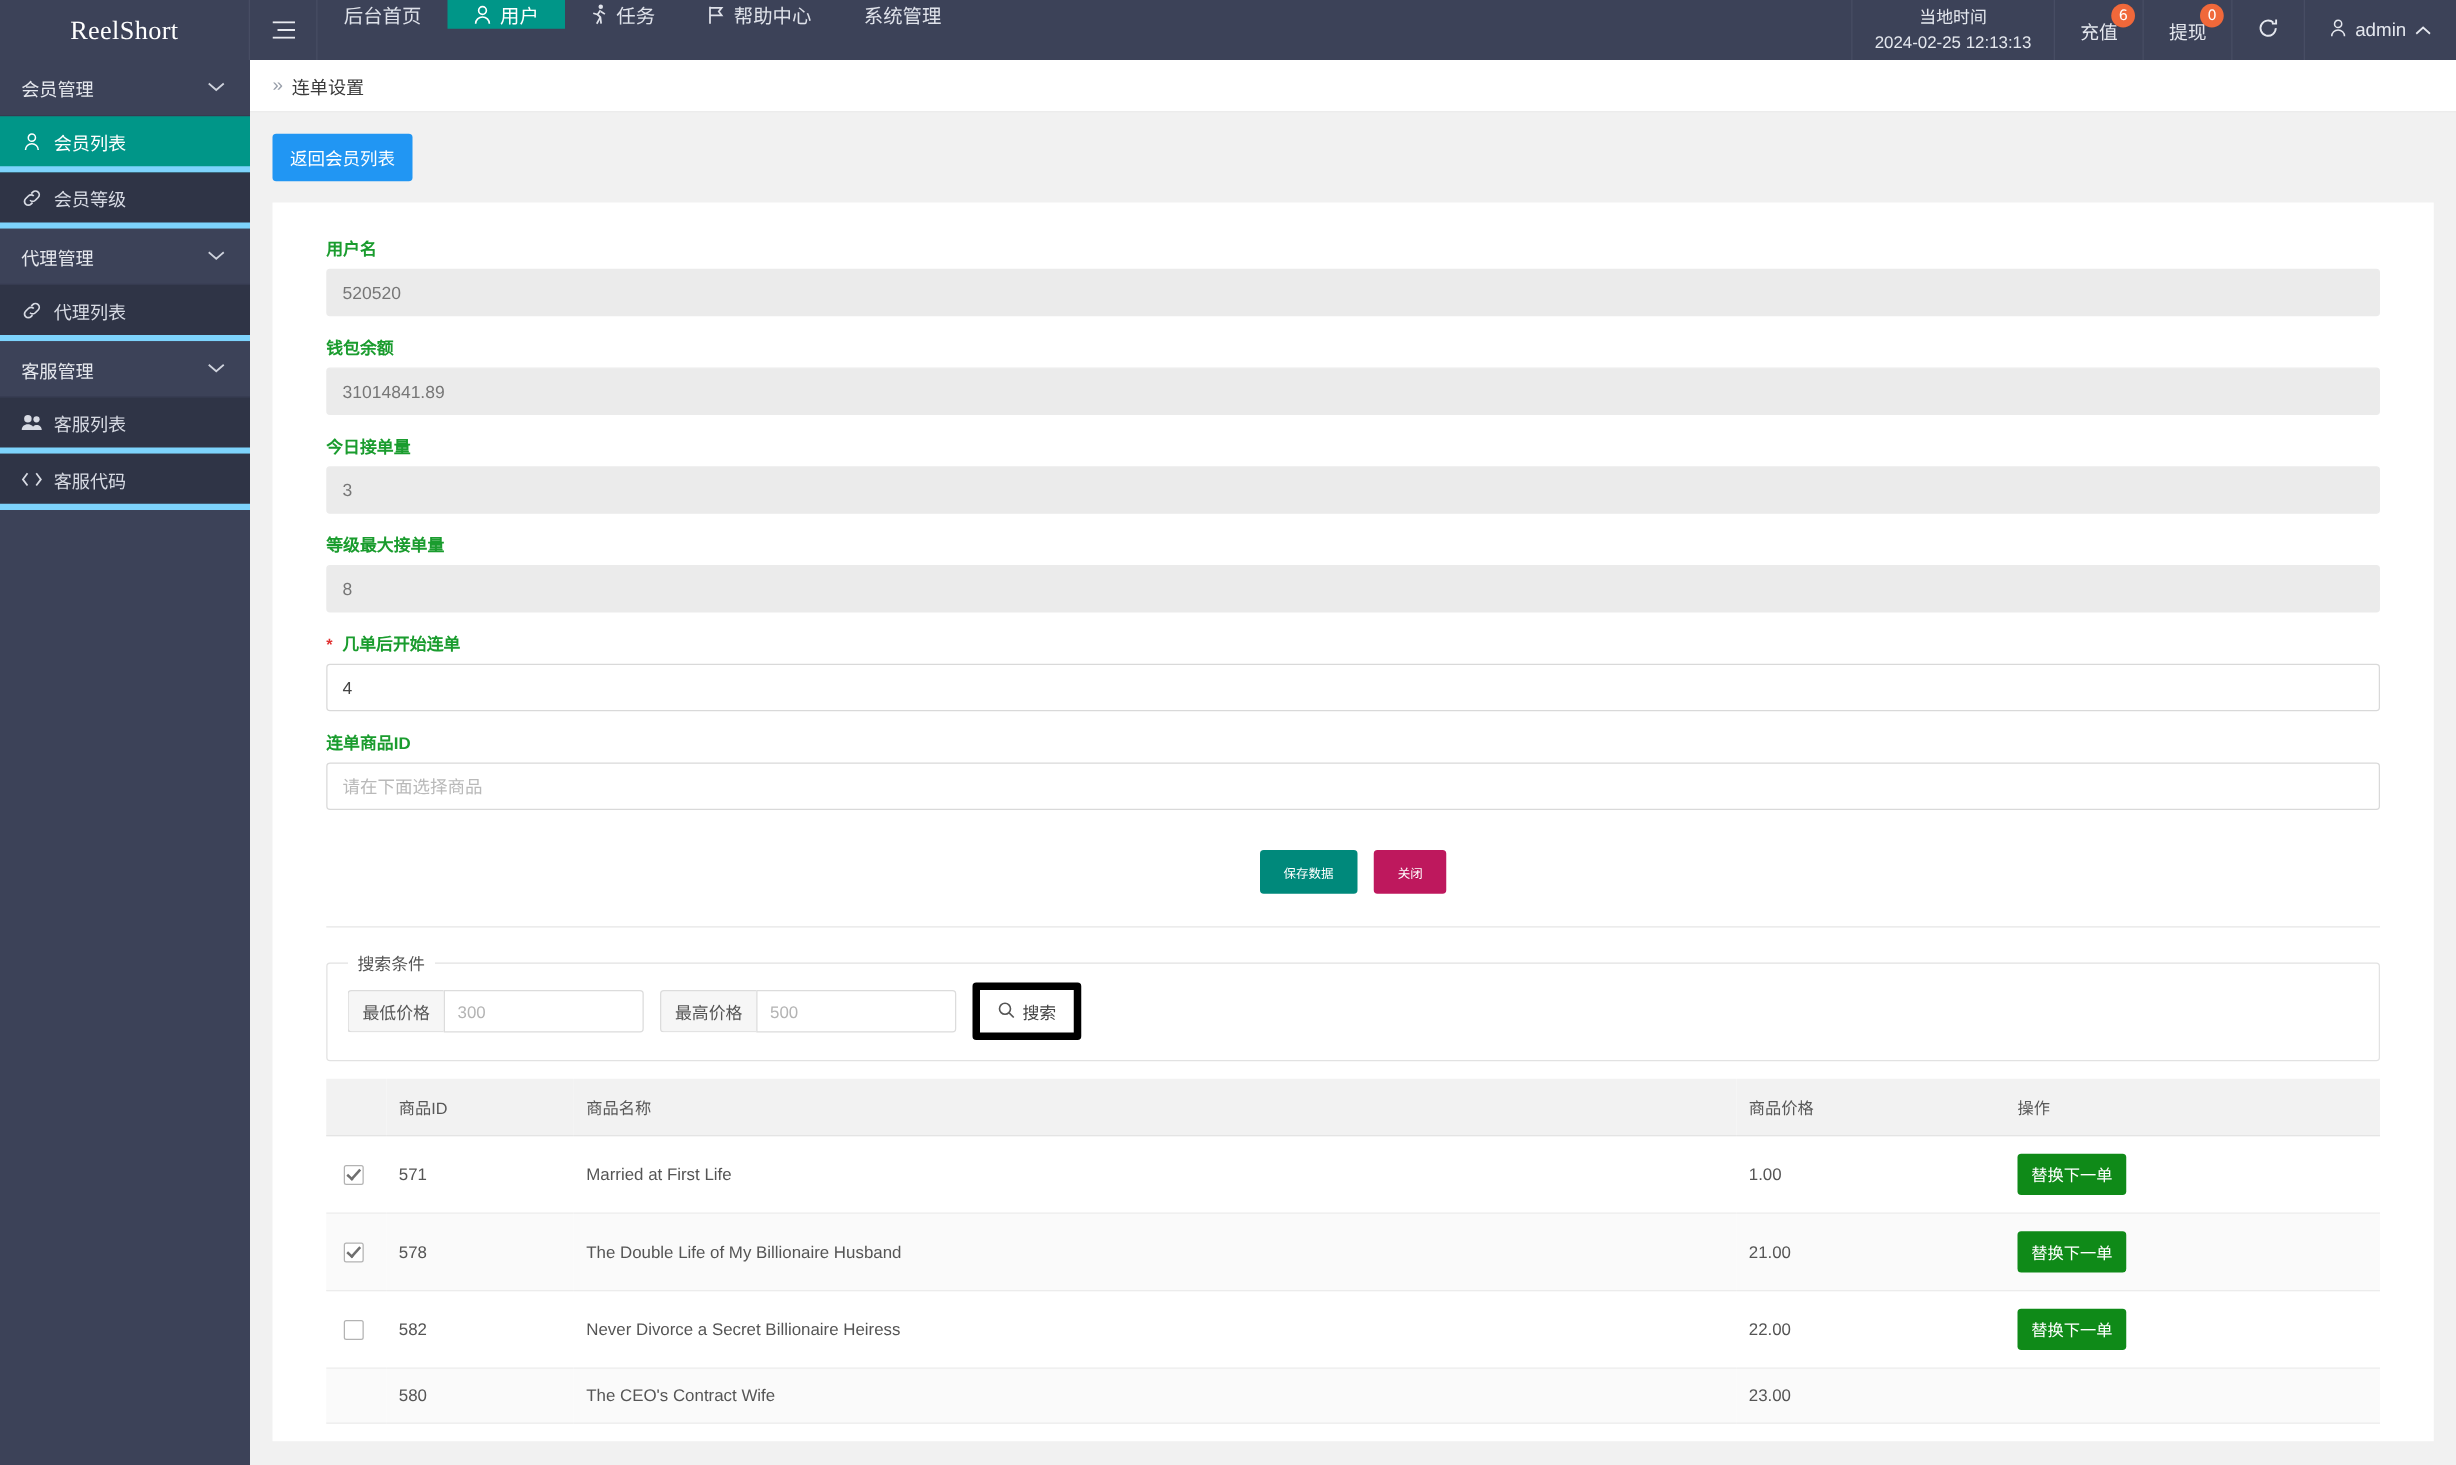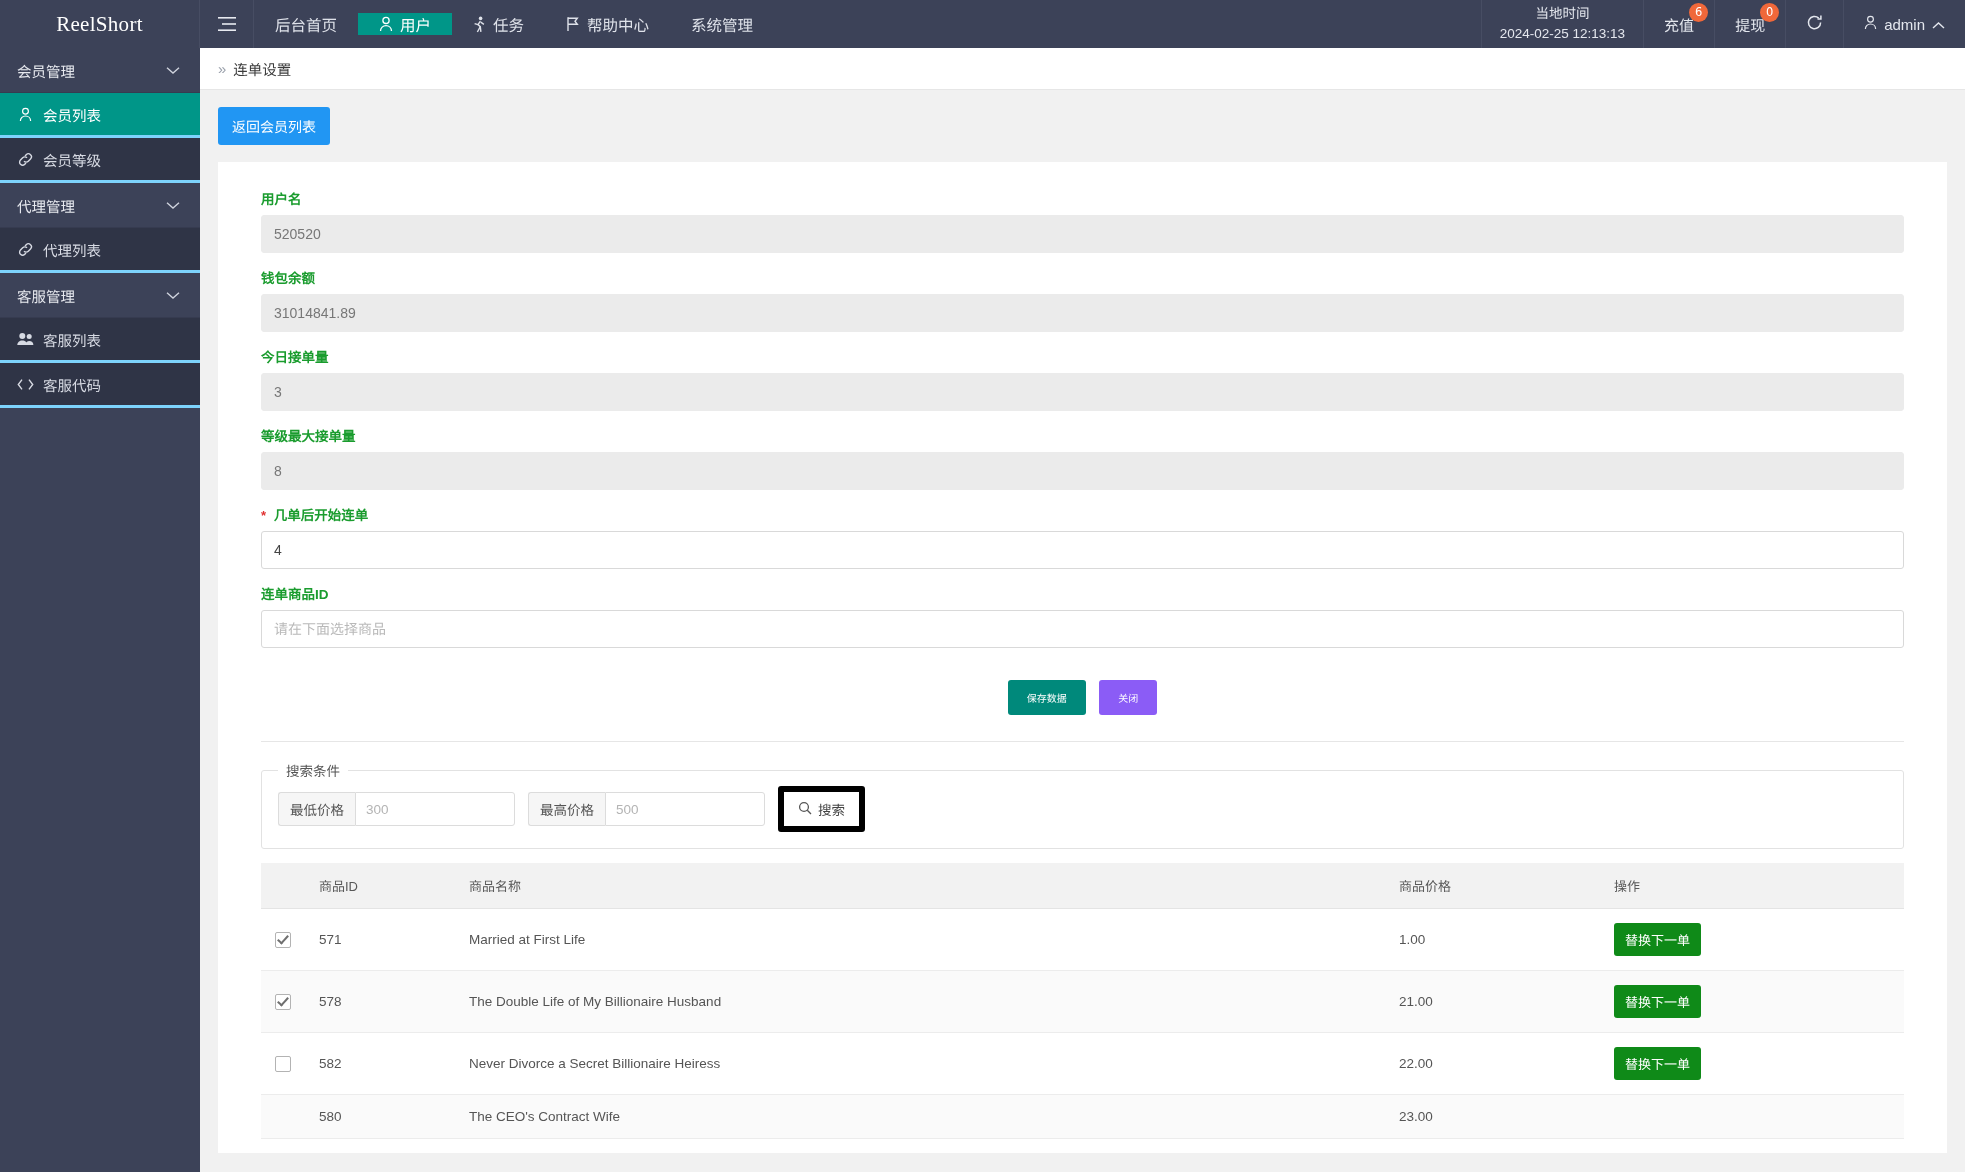--- a/index.html
+++ b/index.html
@@ -29,21 +29,21 @@
     border-right: 1px solid #474d63;
     font-family: "Liberation Serif", "DejaVu Serif", serif;
   }
   .nav-toggle {
     width: 54px; flex: 0 0 54px;
     display: flex; align-items: center; justify-content: center;
     border-right: 1px solid #474d63;
     cursor: pointer;
   }
   .nav-toggle svg { display:block; }
-  .nav-items { display: flex; align-items: center; }
+  .nav-items { display: flex; align-items: flex-start; }
   .nav-item {
     display: flex; align-items: center; gap: 7px;
     padding: 0 21px;
     font-size: 15.5px; color: #dfe2ea; cursor: pointer;
     white-space: nowrap;
   }
   .nav-item.active { background: #009688; color: #ffffff; }
   .nav-item .ni-icon { display:flex; align-items:center; }
 
   .nav-right {
@@ -87,21 +87,21 @@
     padding: 0 20px 0 17px;
     color: #e6e8ee; font-size: 14.5px; cursor: pointer;
     background: #3c4258;
     border-bottom: 1px solid #363b50;
   }
   .side-item {
     height: 45px; display: flex; align-items: center; gap: 9px;
     padding: 0 17px;
     color: #d7dae3; font-size: 14.5px; cursor: pointer;
     background: #2f3446;
-    border-bottom: 3px solid #7dd3fc;
+    border-bottom: 5px solid #7dd3fc;
   }
   .side-item.active { background: #009688; color: #ffffff; }
   .side-item .si-icon { width: 17px; display: flex; align-items: center; justify-content: center; }
 
   
   .content { flex: 1 1 auto; min-width: 0; display: flex; flex-direction: column; background: #f1f1f1; }
   .crumb-bar {
     height: 42px; flex: 0 0 42px;
     background: #ffffff;
     display: flex; align-items: center;
@@ -139,21 +139,21 @@
     padding: 0 12px; font-size: 14px; color: #444;
     background: #ffffff;
     font-family: inherit;
   }
   .form-control.readonly { background: #ebebeb; border-color: #ebebeb; color: #777; }
   .form-control::placeholder { color: #b9b9b9; }
 
   .form-actions { text-align: center; padding: 18px 0 26px 0; }
   .btn { border: none; border-radius: 3px; padding: 10px 19px; font-size: 10px; cursor: pointer; color: #fff; font-family: inherit; }
   .btn-save { background: #00897b; margin-right: 9px; }
-  .btn-close { background: #8b5cf6; }
+  .btn-close { background: #be185d; }
 
   .divider { border: none; border-top: 1px solid #e6e6e6; margin: 0 0 18px 0; }
 
   .fieldset {
     border: 1px solid #e2e2e2; border-radius: 3px;
     margin: 0 0 14px 0; padding: 6px 16px 16px 16px;
   }
   .fieldset > legend { padding: 0 8px; font-size: 13.5px; color: #555; }
   .search-row { display: flex; align-items: center; gap: 13px; flex-wrap: wrap; }
   .input-group { display: flex; align-items: stretch; }

